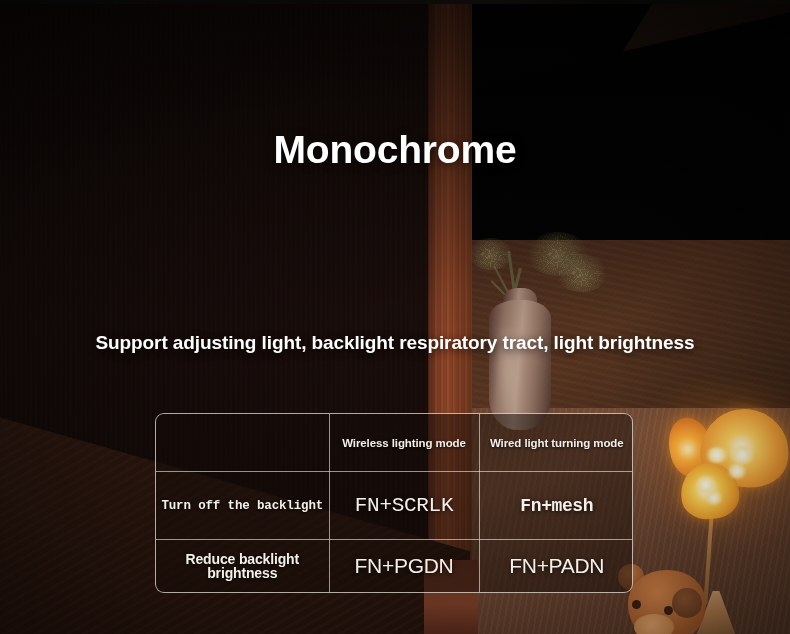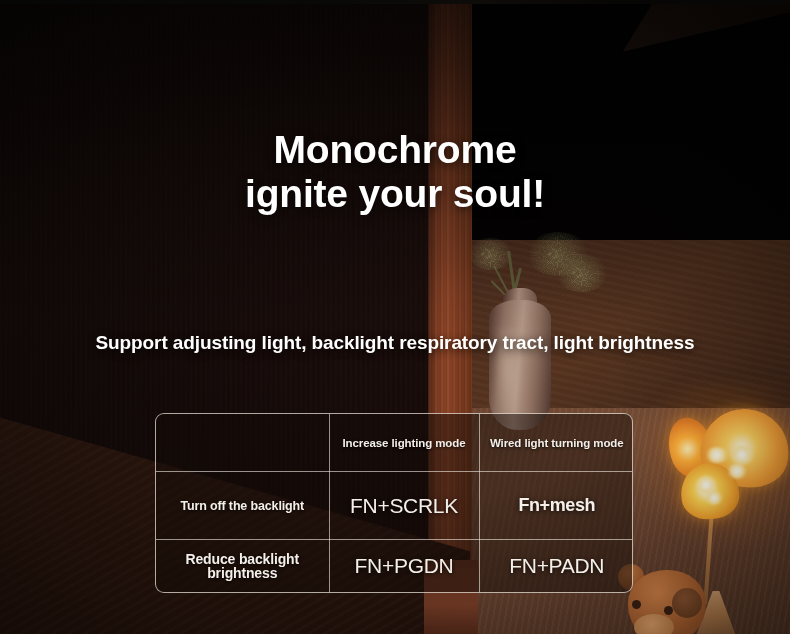--- a/index.html
+++ b/index.html
@@ -268,21 +268,21 @@
   .spec-table tr > *:first-child { border-left:0; }
   .spec-table tr > *:last-child { border-right:0; }
   .spec-table tr:first-child > * { border-top:0; }
   .spec-table tr:last-child > * { border-bottom:0; }
 
   .col-label { width:173px; }
   .col-a     { width:150px; }
   .col-b     { width:155px; }
 
   .r-head { height:42px; }
-  .r-1    { height:50px; }
+  .r-1    { height:50px;font-family:Liberation Mono, monospace; }
   .r-2    { height:50px; }
   .r-3    { height:38px; }
 
   .hdr-cell {
     font-size:11.5px; font-weight:bold; letter-spacing:-.1px;
     text-shadow:0 1px 3px rgba(0,0,0,.8);
   }
   .hdr-empty { background:rgba(20,11,8,.26); }
 
   .lbl {
@@ -356,36 +356,35 @@
     <div class="bear-eye eye-l"></div>
     <div class="bear-eye eye-r"></div>
   </div>
 
   <div class="top-dark"></div>
   <div class="vignette"></div>
 </div>
 
 <div class="headline">
   <span class="l1">Monochrome</span>
-  <span class="l3">ignite your soul!</span>
 </div>
 
 <div class="subhead">Support adjusting light, backlight respiratory tract, light brightness</div>
 
 <div class="spec-table">
   <table>
     <colgroup>
       <col class="col-label">
         <col class="col-a">
         <col class="col-b">
     </colgroup>
     <tbody>
       <tr class="r-head">
         <th class="hdr-empty"></th>
-        <th class="hdr-cell">Increase lighting mode</th>
+        <th class="hdr-cell">Wireless lighting mode</th>
         <th class="hdr-cell">Wired light turning mode</th>
       </tr>
 
       <tr class="r-1">
         <td class="lbl">Turn off the backlight</td>
         <td class="key">FN+SCRLK</td>
         <td class="key-strong">Fn+mesh</td>
       </tr>
 
 

